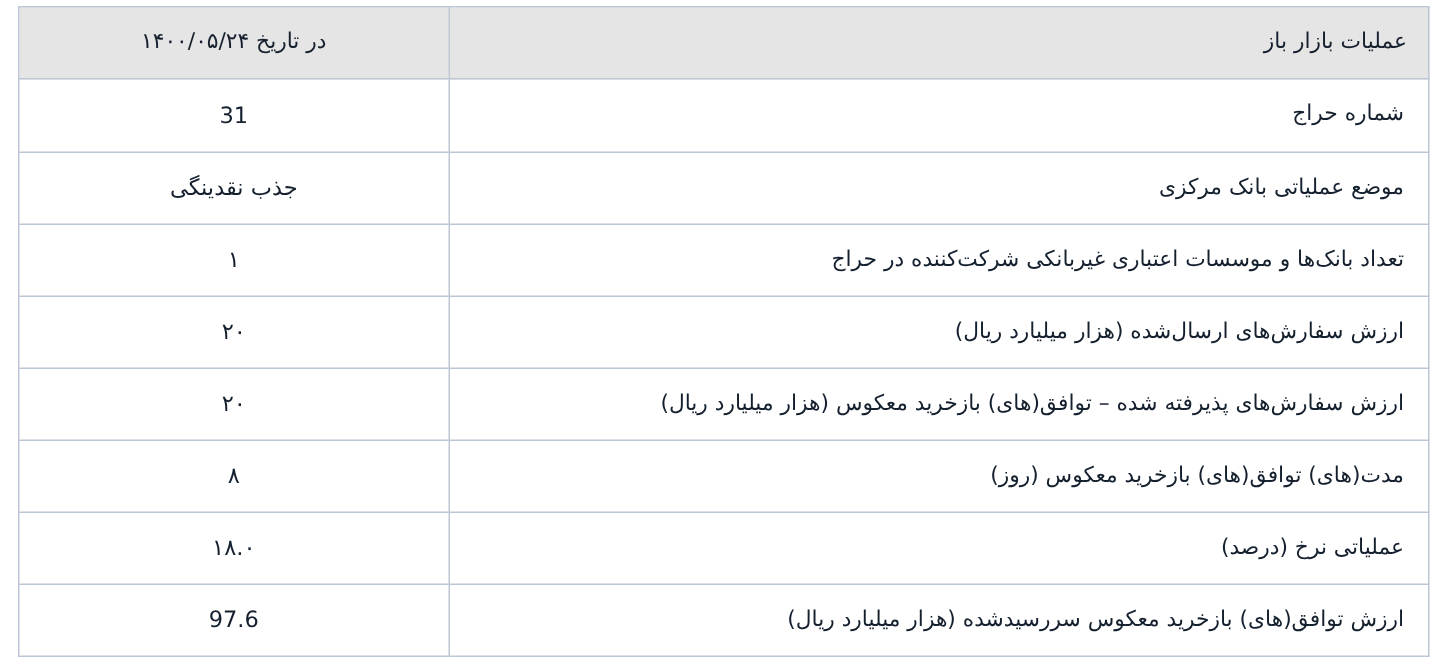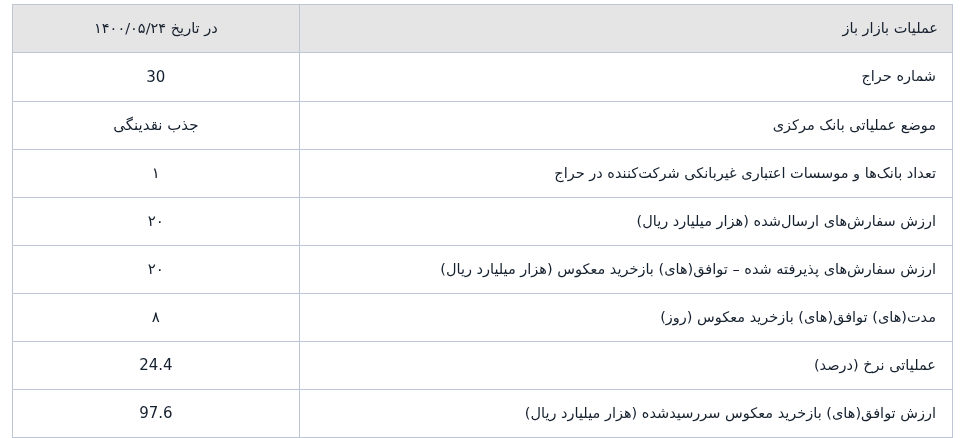--- a/index.html
+++ b/index.html
@@ -74,21 +74,21 @@
     </colgroup>
     <thead>
       <tr>
         <th class="hdr-label">عملیات بازار باز</th>
         <th class="hdr-value">در تاریخ ۱۴۰۰/۰۵/۲۴</th>
       </tr>
     </thead>
     <tbody>
       <tr>
         <td class="cell-label">شماره حراج</td>
-        <td class="cell-value">30</td>
+        <td class="cell-value">31</td>
       </tr>
       <tr>
         <td class="cell-label">موضع عملیاتی بانک مرکزی</td>
         <td class="cell-value">جذب نقدینگی</td>
       </tr>
       <tr>
         <td class="cell-label">تعداد بانک‌ها و موسسات اعتباری غیربانکی شرکت‌کننده در حراج</td>
         <td class="cell-value">۱</td>
       </tr>
       <tr>
@@ -98,21 +98,21 @@
       <tr>
         <td class="cell-label">ارزش سفارش‌های پذیرفته شده – توافق(های) بازخرید معکوس (هزار میلیارد ریال)</td>
         <td class="cell-value">۲۰</td>
       </tr>
       <tr>
         <td class="cell-label">مدت(های) توافق(های) بازخرید معکوس (روز)</td>
         <td class="cell-value">۸</td>
       </tr>
       <tr>
         <td class="cell-label">عملیاتی نرخ (درصد)</td>
-        <td class="cell-value">24.4</td>
+        <td class="cell-value">۱۸.۰</td>
       </tr>
       <tr>
         <td class="cell-label">ارزش توافق(های) بازخرید معکوس سررسیدشده (هزار میلیارد ریال)</td>
         <td class="cell-value">97.6</td>
       </tr>
     </tbody>
   </table>
 </div>
 
 </body></html>

